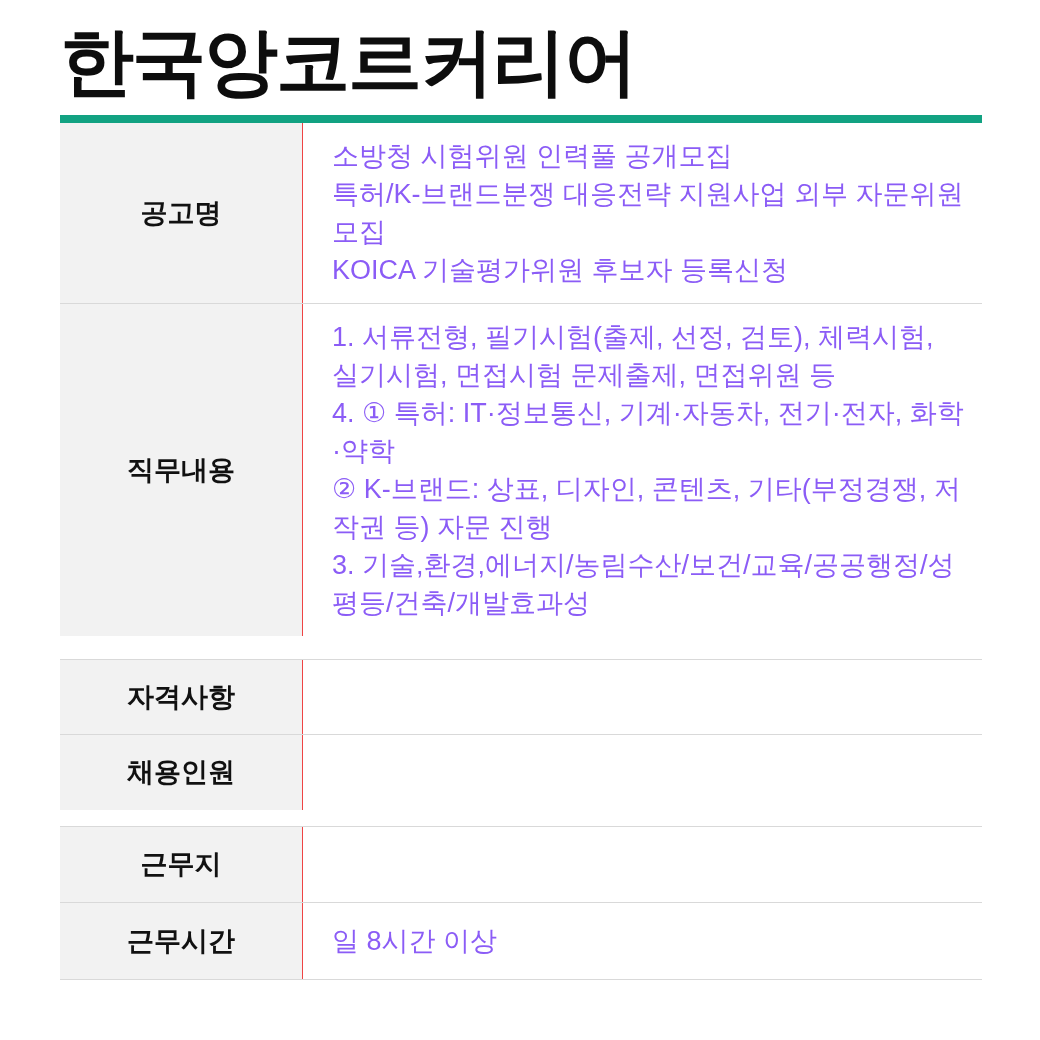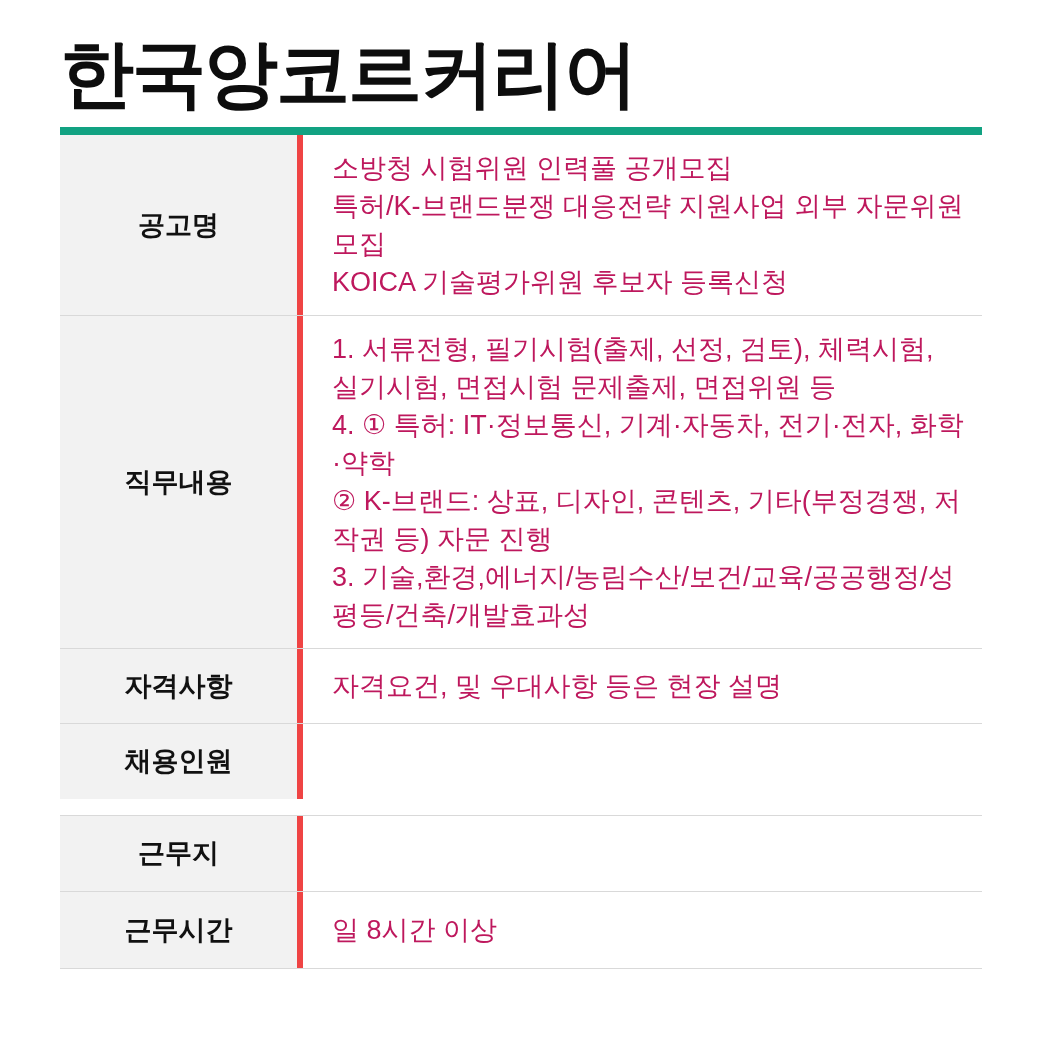--- a/index.html
+++ b/index.html
@@ -7,21 +7,21 @@
     width: 1040px;
     height: 1040px;
     background: #ffffff;
     font-family: "Liberation Sans", "DejaVu Sans", sans-serif;
     color: #1a1a1a;
     overflow: hidden;
   }
   .page {
     width: 1040px;
     height: 1040px;
-    padding: 36px 58px 0 60px;
+    padding: 24px 58px 0 60px;
   }
   .page-title {
     font-size: 74px;
     font-weight: 900;
     line-height: 1.04;
     letter-spacing: -2px;
     color: #0d0d0d;
     margin-bottom: 14px;
   }
   .accent-bar {
@@ -43,35 +43,35 @@
   .label-cell {
     width: 243px;
     flex: 0 0 243px;
     background: #f2f2f2;
     display: flex;
     align-items: center;
     justify-content: center;
     font-size: 27px;
     font-weight: 700;
     color: #111111;
-    border-right: 6px solid #ef4444;
+    border-right: 1px solid #ef4444;
   }
   .content-cell {
     flex: 1 1 auto;
     display: flex;
     align-items: center;
     padding: 14px 18px 14px 29px;
     font-size: 27px;
     line-height: 38px;
-    color: #be185d;
+    color: #8b5cf6;
     white-space: pre-line;
   }
   .row-notice   { min-height: 139px; }
   .row-duties   { min-height: 272px; }
-  .row-qual     { min-height: 75px; }
+  .row-qual     { min-height: 75px; margin-top: 23px; }
   .row-count    { min-height: 76px; font-family: Liberation Serif, serif; }
   .row-location { min-height: 76px; margin-top: 16px; }
   .row-hours    { min-height: 77px; text-align: center; }
   .row-salary   { min-height: 77px; }
   .row-retire   { min-height: 74px; }
 </style>
 </head>
 <body>
 
 <div class="page">
@@ -92,21 +92,20 @@
     <div class="row row-duties">
       <div class="label-cell">직무내용</div>
       <div class="content-cell">1. 서류전형, 필기시험(출제, 선정, 검토), 체력시험, 실기시험, 면접시험 문제출제, 면접위원 등
 4. ① 특허: IT·정보통신, 기계·자동차, 전기·전자, 화학·약학
 ② K-브랜드: 상표, 디자인, 콘텐츠, 기타(부정경쟁, 저작권 등) 자문 진행
 3. 기술,환경,에너지/농림수산/보건/교육/공공행정/성평등/건축/개발효과성</div>
     </div>
 
     <div class="row row-qual">
       <div class="label-cell">자격사항</div>
-      <div class="content-cell">자격요건, 및 우대사항 등은 현장 설명</div>
     </div>
 
     <div class="row row-count">
       <div class="label-cell">채용인원</div>
     </div>
 
     <div class="row row-location">
       <div class="label-cell">근무지</div>
     </div>
 

